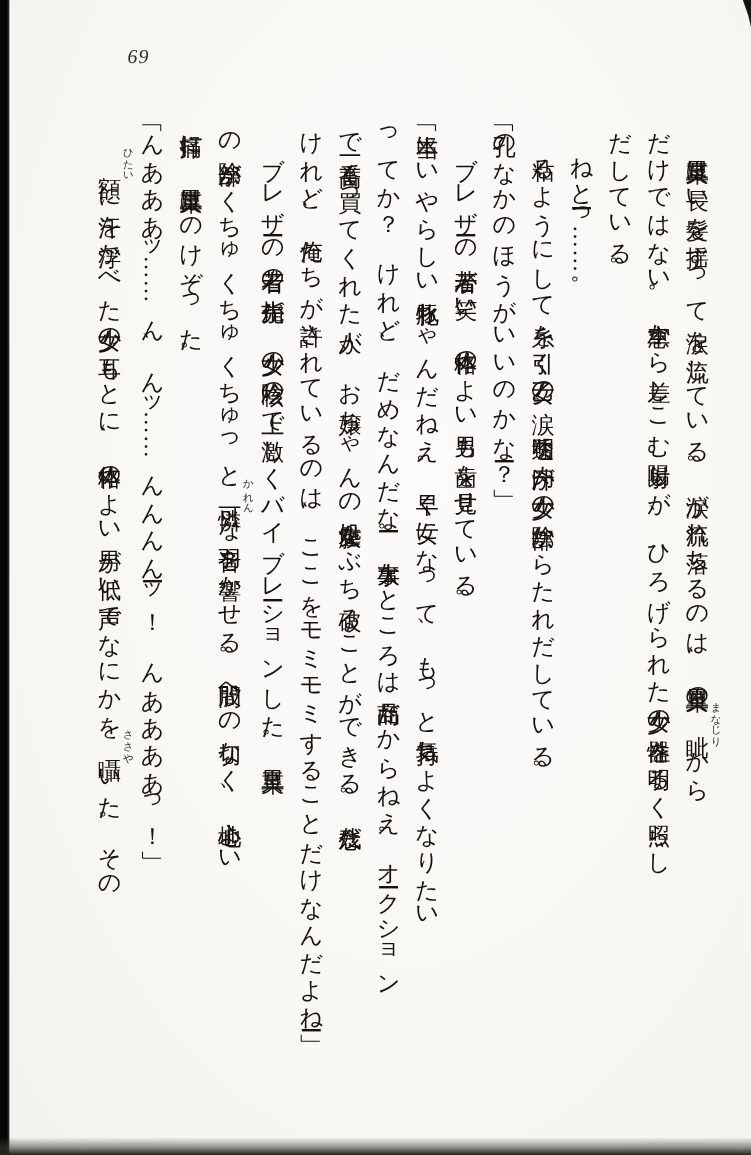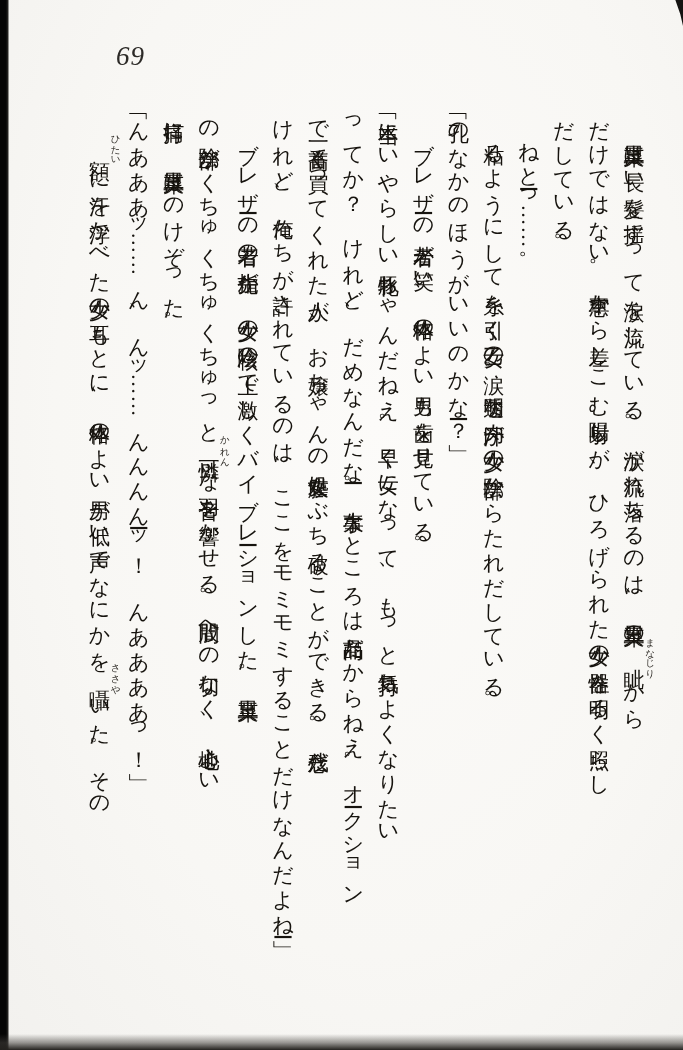--- a/index.html
+++ b/index.html
@@ -29,21 +29,21 @@
   }
   
   .corner-mark {
     position: absolute; right: 0; top: 0;
     width: 9px; height: 26px;
     background: #141311;
     clip-path: polygon(15% 0, 100% 0, 100% 100%, 70% 55%);
   }
   .page-number {
     position: absolute; left: 116px; top: 41px;
-    font-size: 27px; font-style: italic;
+    font-size: 18px; font-style: italic;
     color: #2c2a27;
     letter-spacing: 1px;
   }
   .text-area {
     position: absolute; top: 106px; right: 28px;
     width: 562px; height: 838px;
     writing-mode: vertical-rl;
     text-orientation: mixed;
     font-size: 21px;
     color: #16130e;

